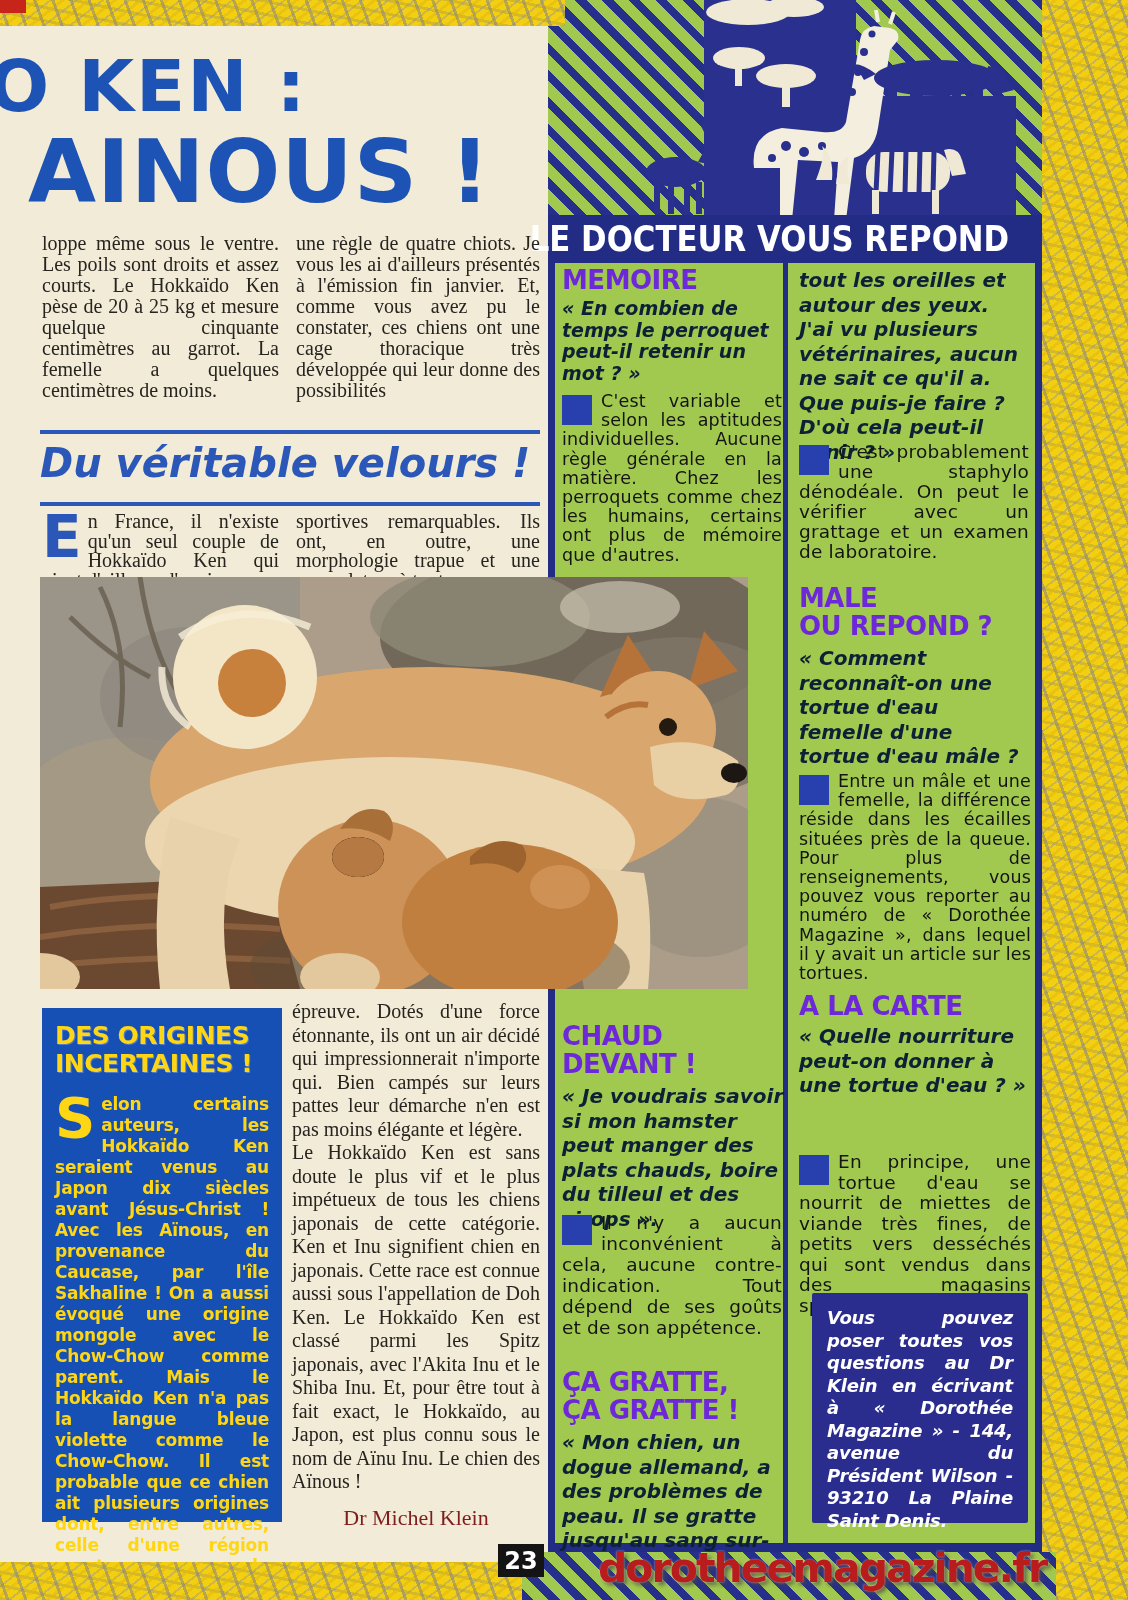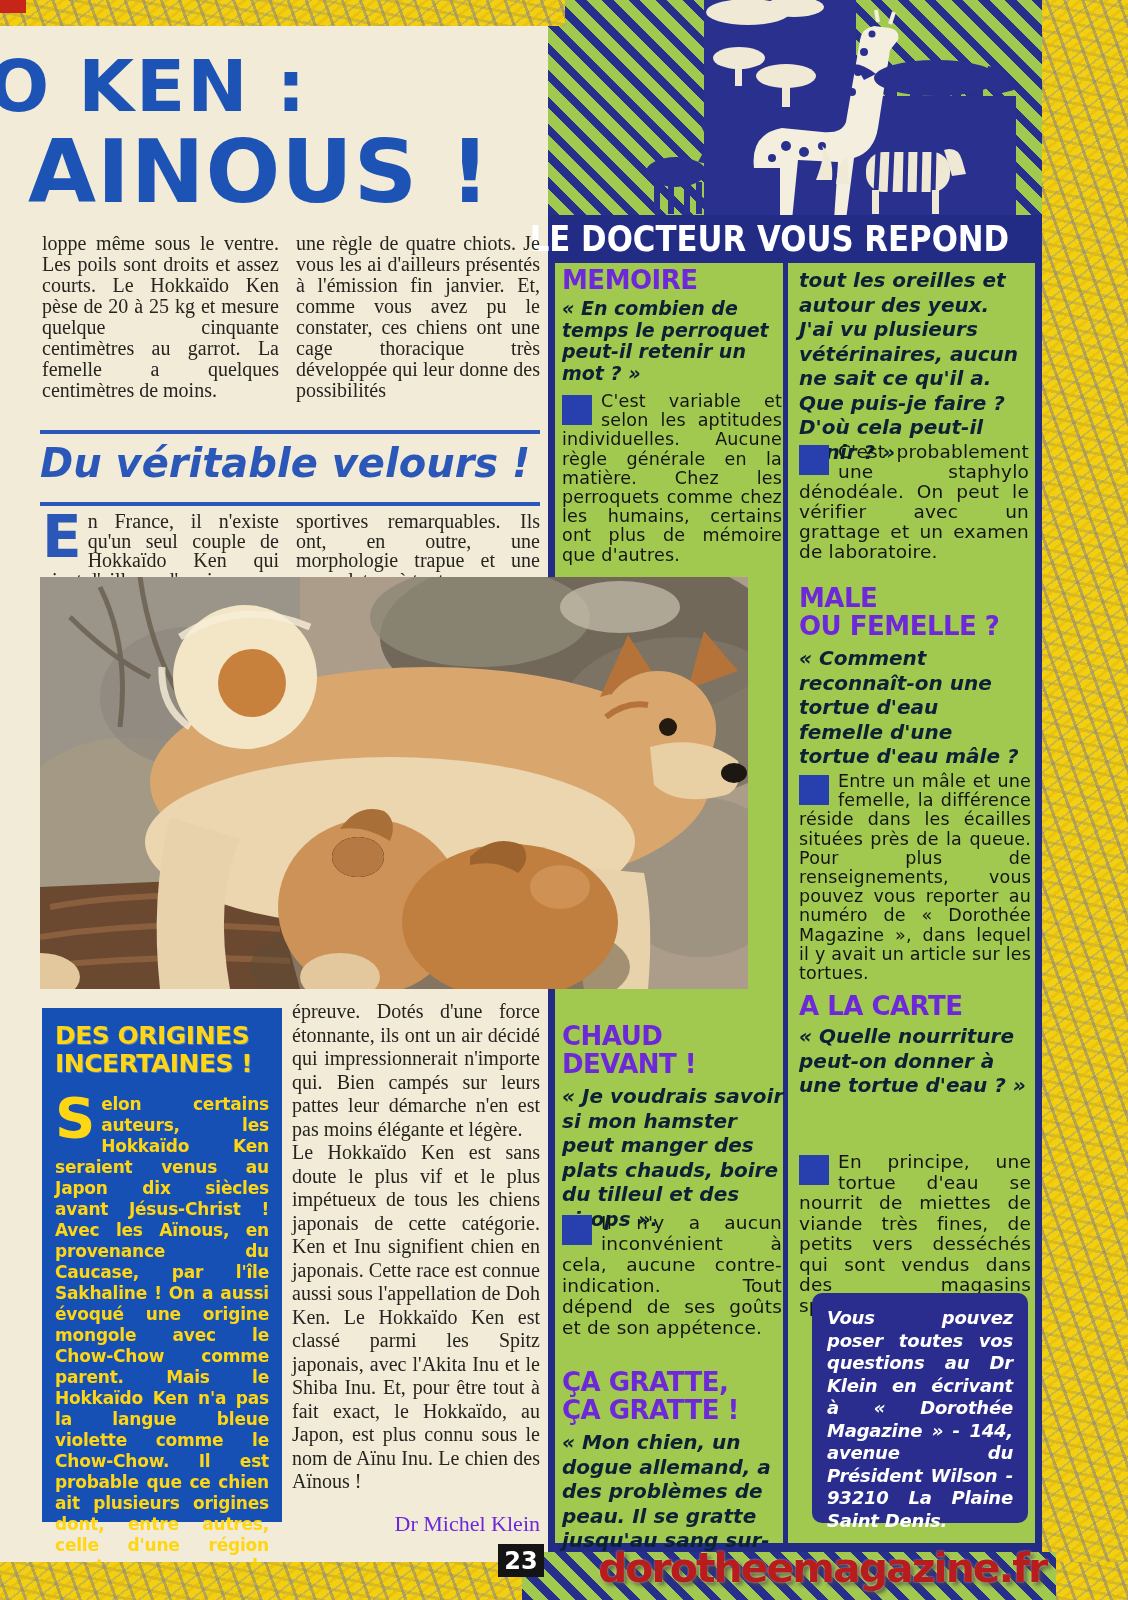--- a/index.html
+++ b/index.html
@@ -59,25 +59,25 @@
     padding:14px 13px;}
   #origines .otitle{color:#ffd613;font-family:"DejaVu Sans",sans-serif;font-weight:bold;
     font-size:25px;line-height:28px;white-space:pre-line;letter-spacing:-.5px;
     text-shadow:1px 1px 0 rgba(255,255,255,.25);}
   #origines .obody{margin-top:16px;color:#ffd613;font-family:"DejaVu Sans",sans-serif;
     font-weight:bold;font-size:17px;line-height:21px;text-align:justify;letter-spacing:-.2px;}
   .dropcap-s{float:left;color:#ffd613;font-family:"DejaVu Sans",sans-serif;font-weight:bold;
     font-size:56px;line-height:44px;margin:2px 6px 0 0;}
 
   #suite{left:292px;top:1000px;width:248px;}
-  #signature{font-family:"Liberation Serif",serif;font-size:22px;text-align:right;margin-top:18px;
-    color:#6d28d9;}
-
-  
-  #contact{left:812px;top:1293px;width:216px;height:230px;background:#2b2d8e;border-radius:10px;
+  #signature{font-family:"Liberation Serif",serif;font-size:22px;text-align:center;margin-top:12px;
+    color:#7f1d1d;}
+
+  
+  #contact{left:812px;top:1293px;width:216px;height:230px;background:#2b2d8e;border-radius:2px;
     box-sizing:border-box;padding:14px 15px;}
   #contact p{margin:0;color:#fff;font-family:"DejaVu Sans",sans-serif;font-weight:bold;
     font-style:italic;font-size:18px;line-height:22.5px;text-align:justify;letter-spacing:-.2px;}
 
   
   #pagenum{left:498px;top:1544px;width:46px;height:33px;background:#141414;color:#fff;
     font-family:"DejaVu Sans",sans-serif;font-weight:bold;font-size:24px;display:flex;
     align-items:center;justify-content:center;}
   #band-bottom{left:522px;top:1552px;width:534px;height:48px;}
   #watermark{left:598px;top:1544px;width:530px;color:#b91c1c;
@@ -180,21 +180,21 @@
 ÇA GRATTE !</div>
   <div class="abs g-q g-q-lg" style="left:562px;top:1430px;width:226px;">« Mon chien, un dogue allemand, a des problèmes de peau. Il se gratte jusqu'au sang sur-</div>
 
   <div class="abs g-q g-q-lg" style="left:799px;top:268px;width:228px;">tout les oreilles et autour des yeux. J'ai vu plusieurs vétérinaires, aucun ne sait ce qu'il a. Que puis-je faire ? D'où cela peut-il venir ? »</div>
   <div class="abs" style="left:799px;top:442px;width:230px;">
     <span class="bullet"></span>
     <p class="g-a" style="margin:0;font-size:18.5px;line-height:20px;">C'est probablement une staphylo dénodéale. On peut le vérifier avec un grattage et un examen de laboratoire.</p>
   </div>
 
   <div class="abs g-title" style="left:799px;top:584px;width:232px;">MALE
-OU FEMELLE ?</div>
+OU REPOND ?</div>
   <div class="abs g-q g-q-lg" style="left:799px;top:646px;width:230px;">« Comment reconnaît-on une tortue d'eau femelle d'une tortue d'eau mâle ? »</div>
   <div class="abs" style="left:799px;top:772px;width:232px;">
     <span class="bullet"></span>
     <p class="g-a" style="margin:0;">Entre un mâle et une femelle, la différence réside dans les écailles situées près de la queue. Pour plus de renseignements, vous pouvez vous reporter au numéro de « Dorothée Magazine », dans lequel il y avait un article sur les tortues.</p>
   </div>
 
   <div class="abs g-title" style="left:799px;top:992px;width:232px;">A LA CARTE</div>
   <div class="abs g-q g-q-lg" style="left:799px;top:1024px;width:230px;">« Quelle nourriture peut-on donner à une tortue d'eau ? »</div>
   <div class="abs" style="left:799px;top:1152px;width:232px;">
     <span class="bullet"></span>

